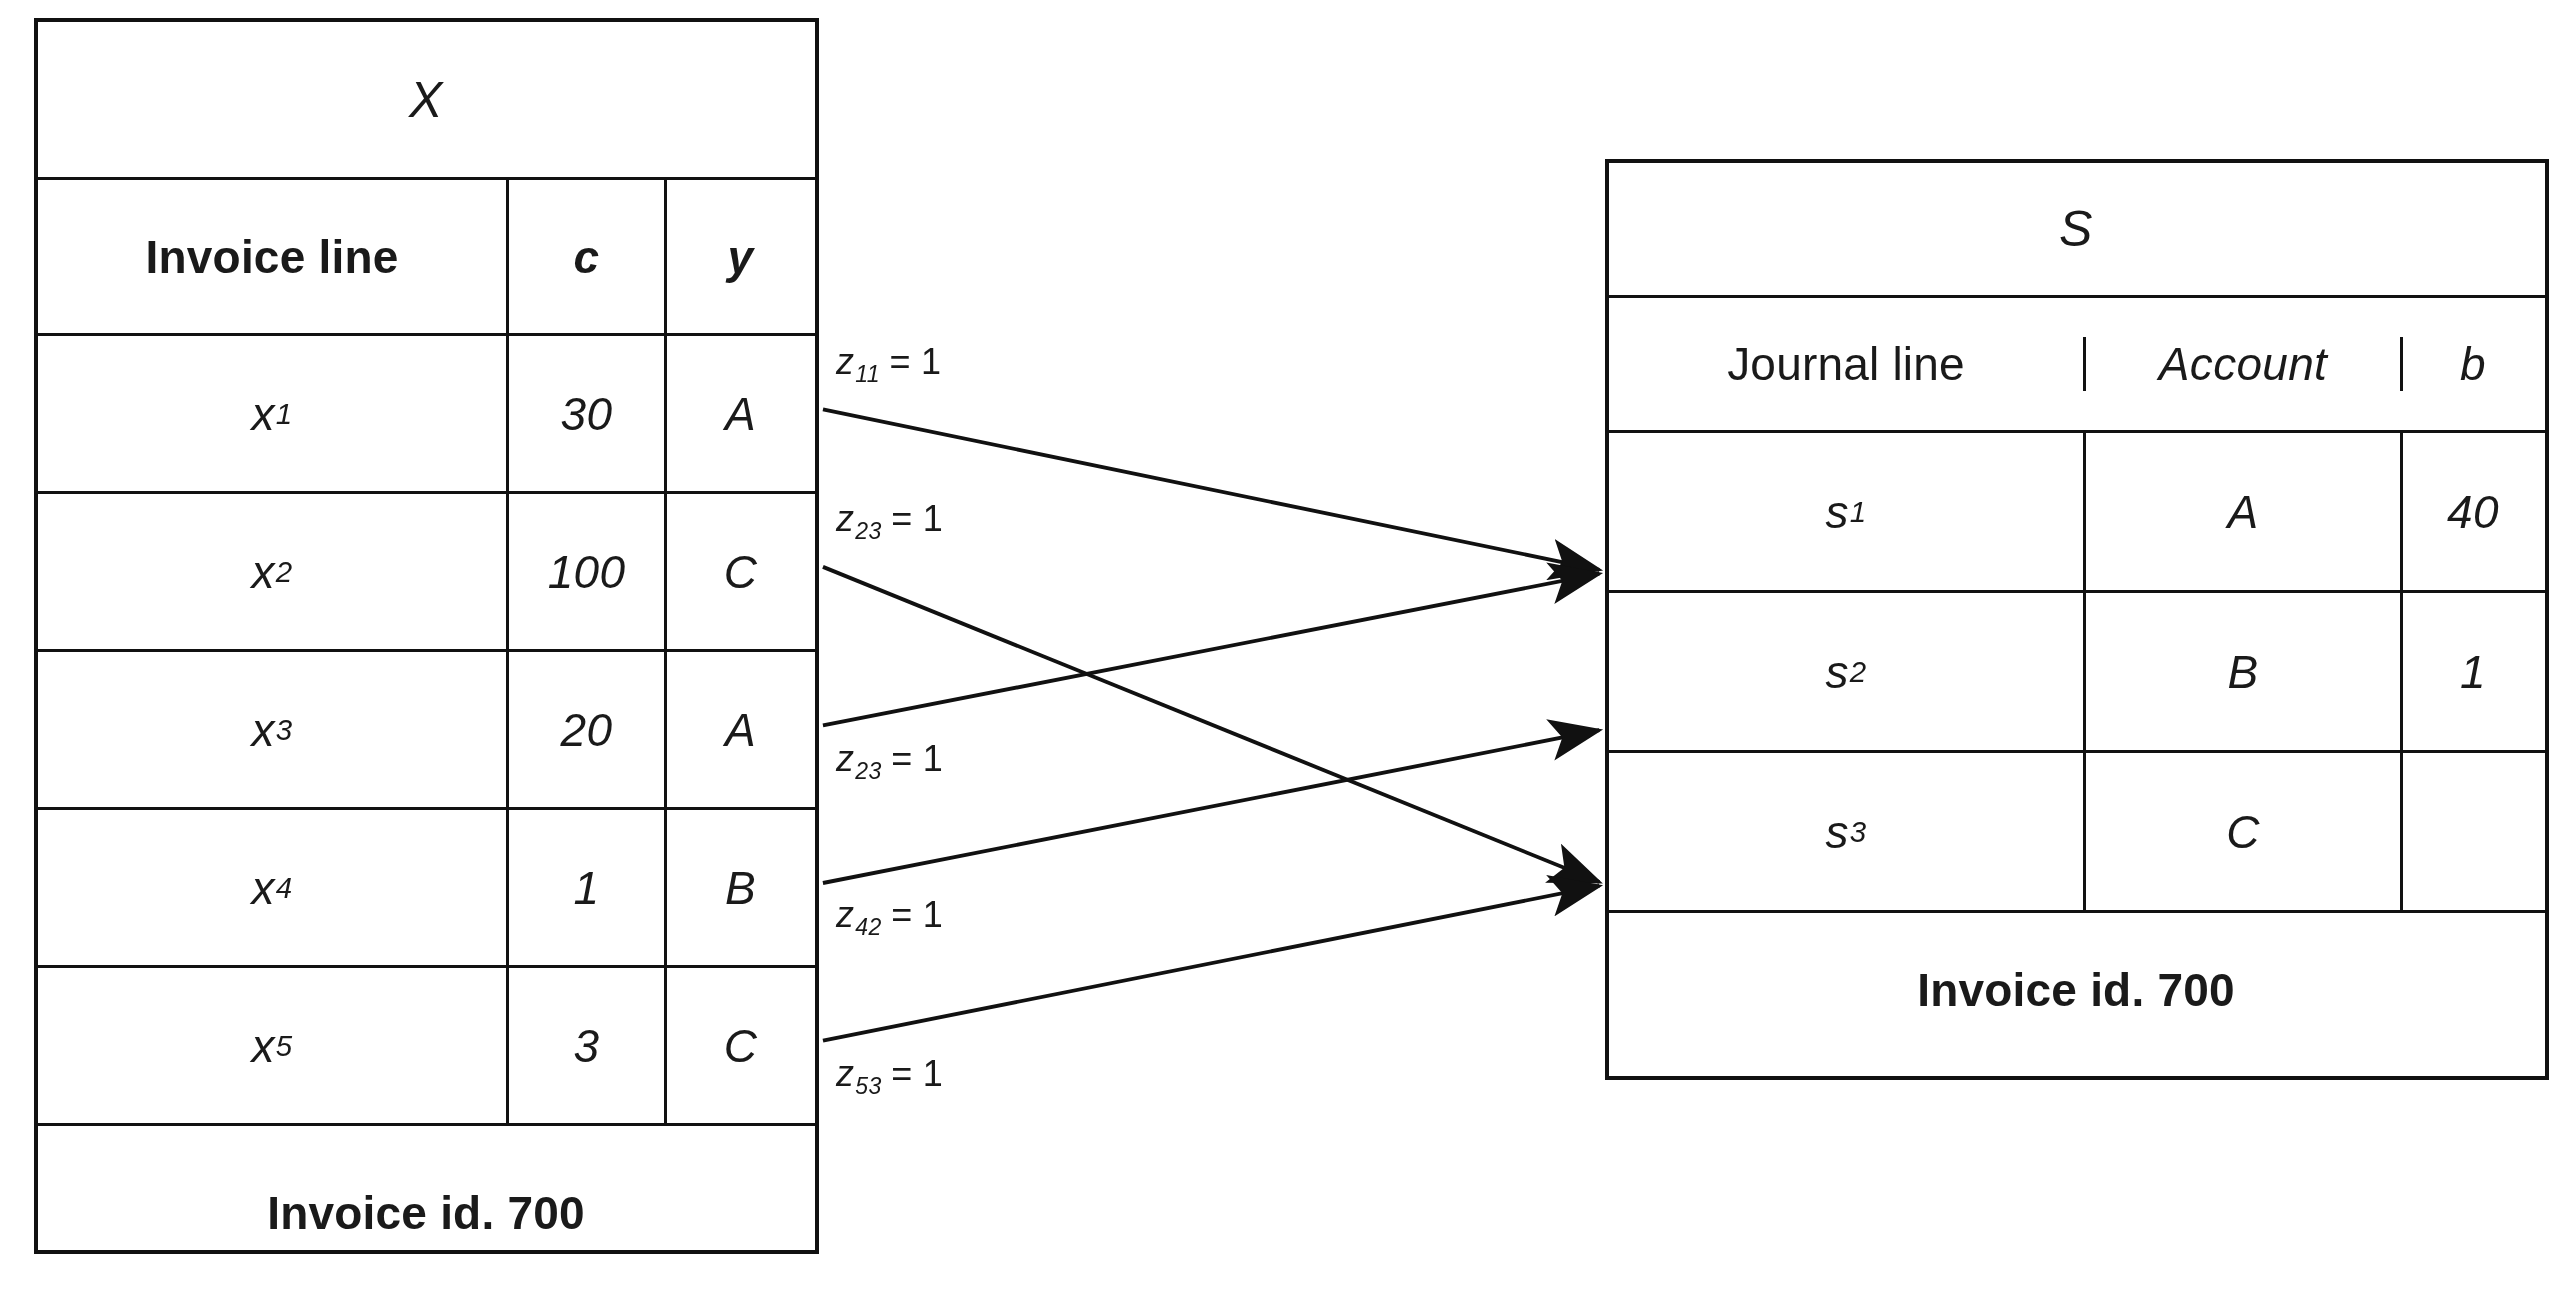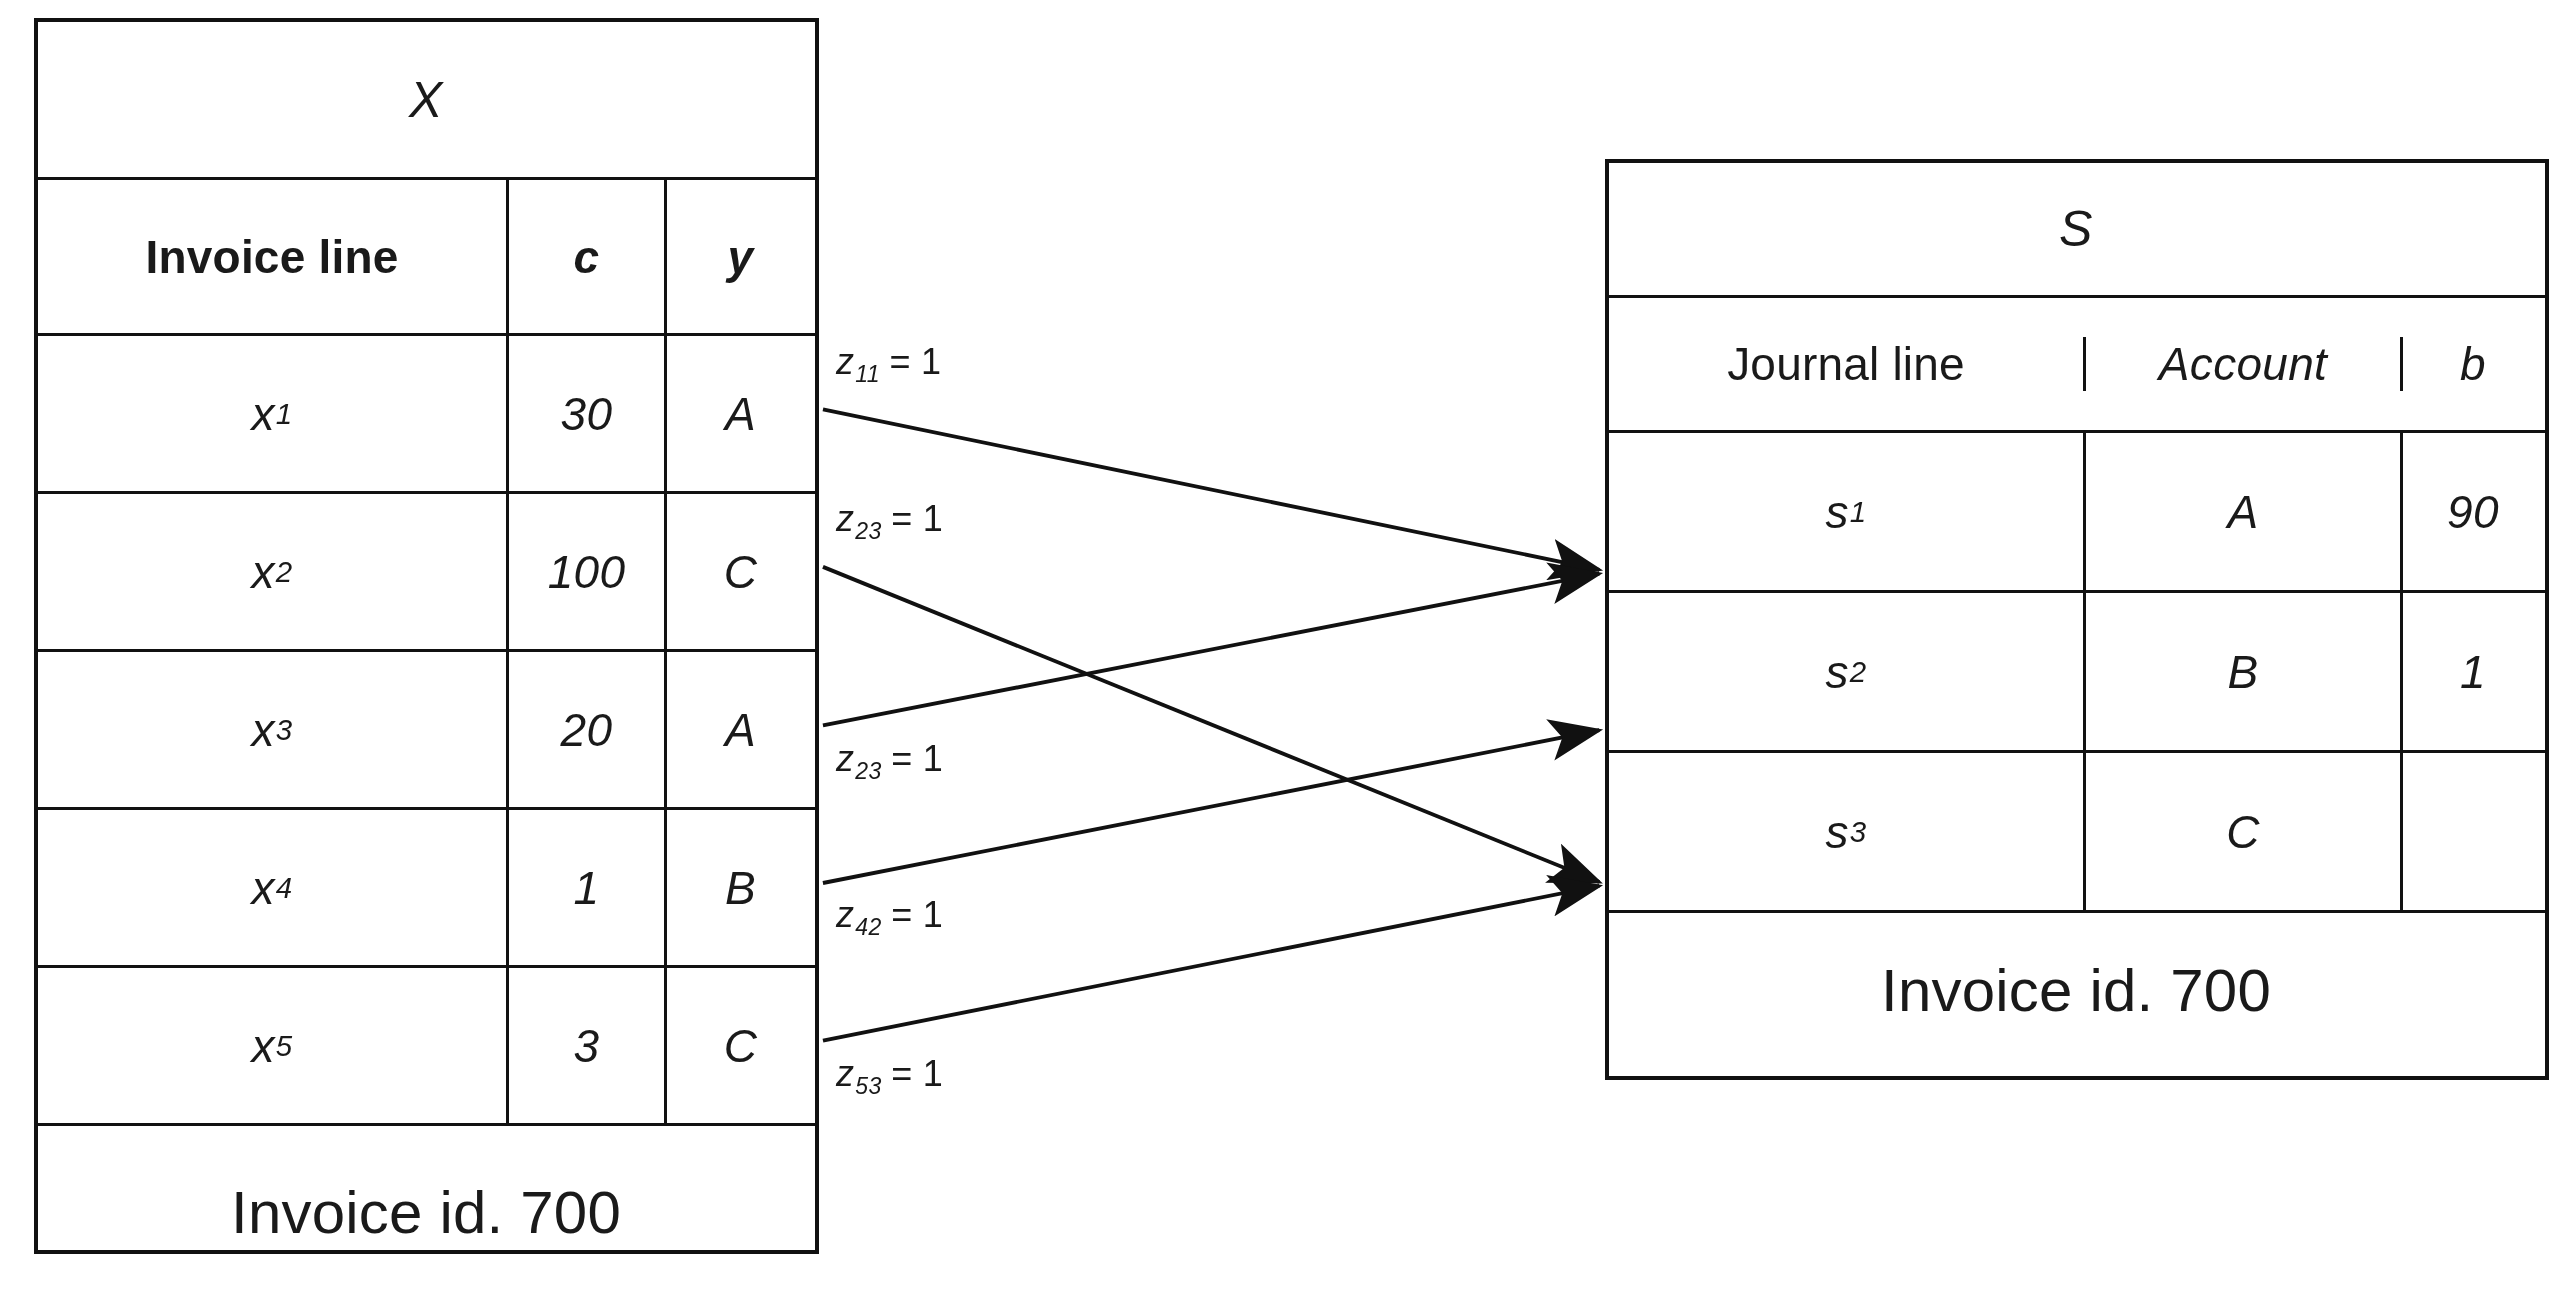--- a/index.html
+++ b/index.html
@@ -64,22 +64,23 @@
     font-style: italic;
     font-size: 46px;
     letter-spacing: 0.3px;
   }
   .val-italic {
     font-style: italic;
     font-size: 46px;
     letter-spacing: 0.3px;
   }
   .foot-plain {
-    font-size: 60px;
+    font-size: 46px;
     letter-spacing: 0.2px;
+    font-weight: bold;
   }
   .sub {
     font-size: 0.64em;
     vertical-align: sub;
     font-style: italic;
     padding-left: 1px;
   }
 
   
   #table-x {
@@ -212,21 +213,21 @@
       <div class="tcell c-acct hdr-italic">Account</div>
       <div class="tcell c-b lastcol hdr-italic">b</div>
     </div>
 
     <div class="trow r-data">
       <div class="tcell c-name val-italic">
         <span>s</span>
           <span class="sub">1</span>
       </div>
       <div class="tcell c-acct val-italic">A</div>
-      <div class="tcell c-b lastcol val-italic">90</div>
+      <div class="tcell c-b lastcol val-italic">40</div>
     </div>
 
     <div class="trow r-data">
       <div class="tcell c-name val-italic">
         <span>s</span>
           <span class="sub">2</span>
       </div>
       <div class="tcell c-acct val-italic">B</div>
       <div class="tcell c-b lastcol val-italic">1</div>
     </div>

